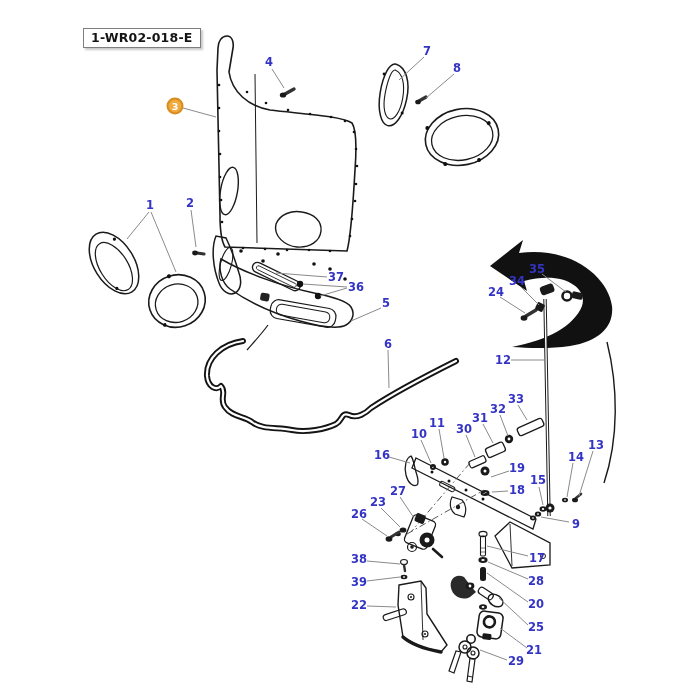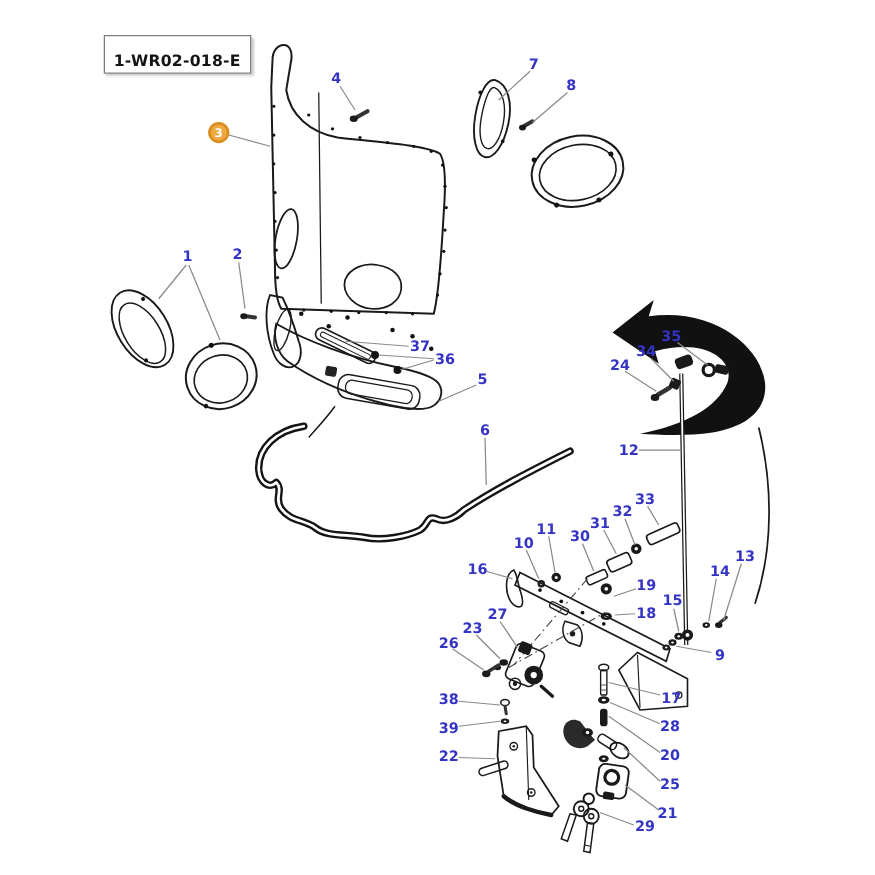--- a/index.html
+++ b/index.html
@@ -1,19 +1,19 @@
 <!DOCTYPE html>
 <html><head>
 <meta charset="utf-8">
 <style>
   html,body{margin:0;padding:0;background:#ffffff;}
   #canvas{position:relative;width:700px;height:700px;background:#ffffff;overflow:hidden;
           font-family:"DejaVu Sans","Liberation Sans",sans-serif;}
   #code-box{position:absolute;left:83px;top:28px;background:#fff;border:1px solid #7e7e7e;
-            box-shadow:2px 2px 2px #c9c9c9;padding:12px 7px 2px 7px;font-size:12.5px;
+            box-shadow:2px 2px 2px #c9c9c9;padding:1px 7px 2px 7px;font-size:12.5px;
             font-weight:bold;color:#141414;letter-spacing:.2px;white-space:nowrap;}
   svg text.callout{font-family:"DejaVu Sans","Liberation Sans",sans-serif;font-weight:bold;
             font-size:11.5px;cursor:pointer;}
   svg{position:absolute;left:0;top:0;}
   .ln{stroke:#1a1a1a;fill:none;}
 </style>
 </head>
 <body>
 
 <div id="canvas">

